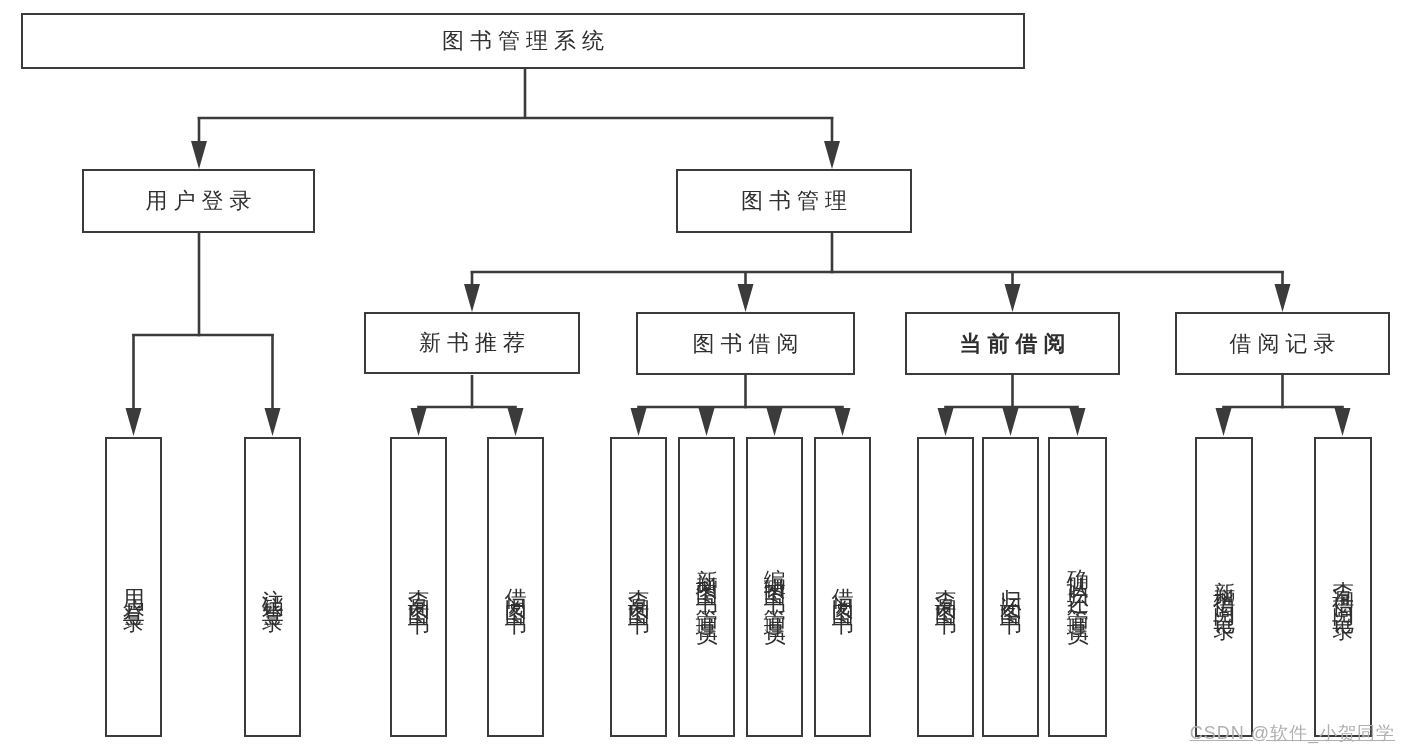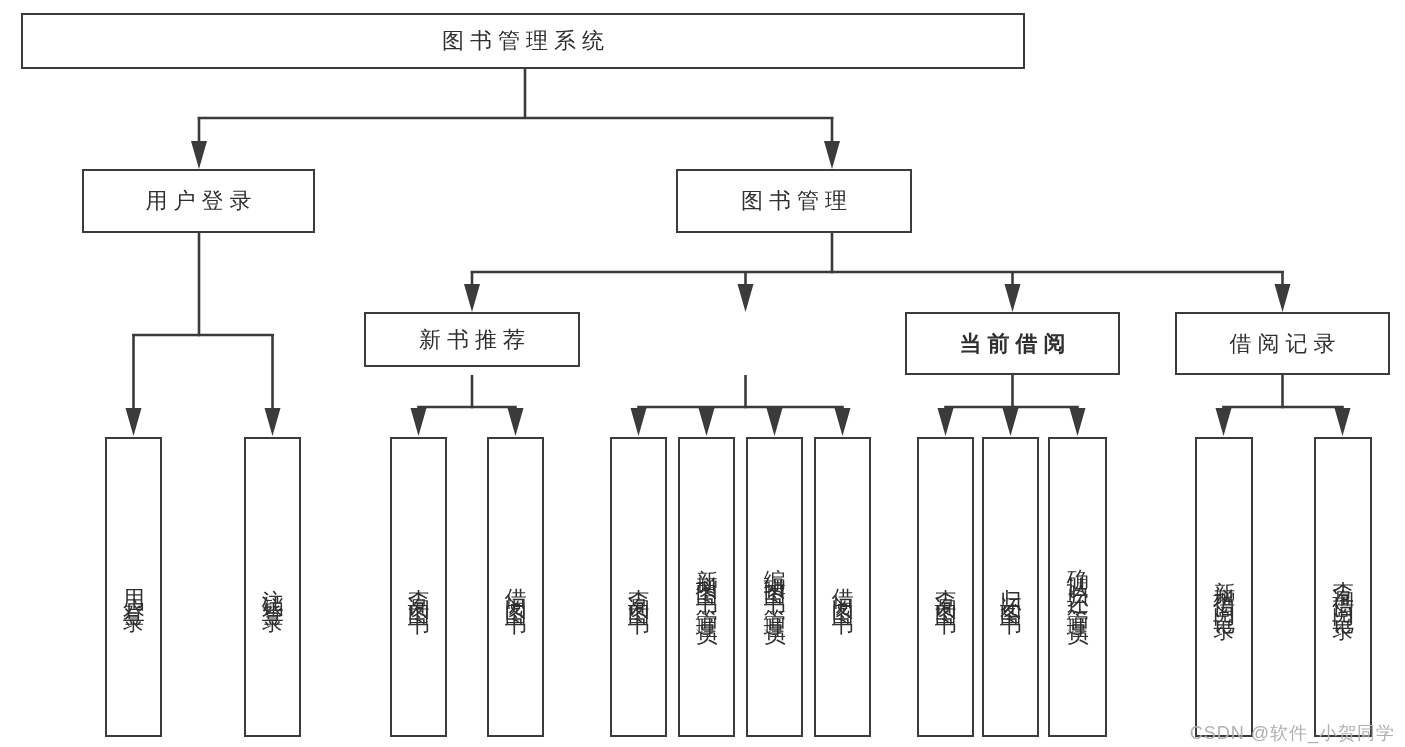--- a/index.html
+++ b/index.html
@@ -49,20 +49,21 @@
     border-width: 2.8px;
     line-height: 1.2;
   }
   .watermark {
     position: absolute;
     right: 10px;
     bottom: 2px;
     font-size: 18px;
     letter-spacing: 1px;
     color: var(--watermark);
+    text-decoration: underline;
   }
 </style>
 </head>
 <body>
 
 <div class="canvas">
 
   <svg class="connectors" viewBox="0 0 1405 747" xmlns="http://www.w3.org/2000/svg">
 
     <g>
@@ -126,21 +127,22 @@
       <polygon points="1215.5,408 1231.5,408 1223.5,436"></polygon>
       <polygon points="1334.5,408 1350.5,408 1342.5,436"></polygon>
     </g>
   </svg>
 
   <div class="box root" style="left:21px; top:13px; width:1004px; height:56px;">图书管理系统</div>
 
   <div class="box" style="left:82px; top:169px; width:233px; height:64px;">用户登录</div>
   <div class="box" style="left:676px; top:169px; width:236px; height:64px;">图书管理</div>
 
-  <div class="box" style="left:364px; top:312px; width:216px; height:55px;">新书推荐</div>
+  <div class="box" style="left:364px; top:312px; width:216px; height:62px;">新书推荐</div>
+  <div class="box" style="left:636px; top:312px; width:219px; height:63px;">图书借阅</div>
   <div class="box" style="left:905px; top:312px; width:215px; height:63px;font-weight:bold;">当前借阅</div>
   <div class="box" style="left:1175px; top:312px; width:215px; height:63px;">借阅记录</div>
 
   <div class="box leaf" style="left:105px; top:437px; width:57px; height:300px;">用户登录</div>
   <div class="box leaf" style="left:244px; top:437px; width:57px; height:300px;">注销登录</div>
 
   <div class="box leaf" style="left:390px; top:437px; width:57px; height:300px;">查询图书</div>
   <div class="box leaf" style="left:487px; top:437px; width:57px; height:300px;">借阅图书</div>
 
   <div class="box leaf" style="left:610px; top:437px; width:57px; height:300px;">查询图书</div>

